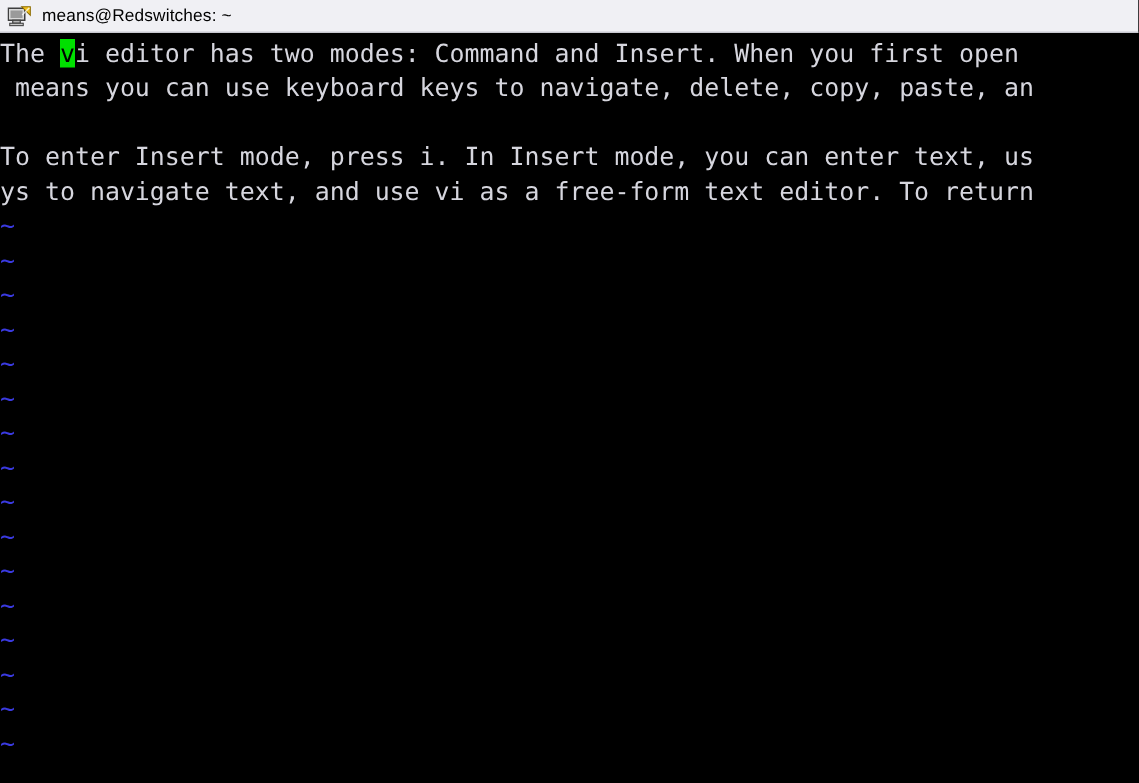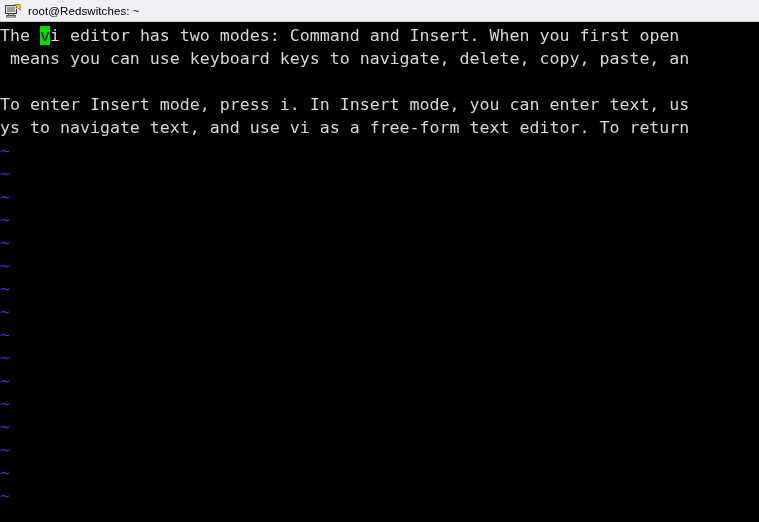--- a/index.html
+++ b/index.html
@@ -98,20 +98,20 @@
 
   <div id="titlebar">
     <svg id="app-icon" viewBox="0 0 16 16">
       <rect x="0.5" y="2.5" width="11" height="8" fill="#d8d8d8" stroke="#3f3f3f" stroke-width="1"></rect>
       <rect x="2" y="4" width="8" height="5" fill="#9a9a9a"></rect>
       <rect x="3.5" y="10.5" width="5" height="2" fill="#b5b5b5" stroke="#3f3f3f" stroke-width="0.8"></rect>
       <rect x="1.5" y="12.5" width="9" height="1.6" fill="#c9c9c9" stroke="#3f3f3f" stroke-width="0.7"></rect>
       <path d="M9.5 1.5 L15.2 1.5 L15.2 7.2 Z" fill="#f2c21c" stroke="#8a6a00" stroke-width="0.7"></path>
       <path d="M9.8 7.0 L14.6 2.2" stroke="#ffffff" stroke-width="1" opacity="0.75"></path>
     </svg>
-    <span id="title-text">root@Redswitches: ~</span>
+    <span id="title-text">means@Redswitches: ~</span>
   </div>
 
   <div id="terminal">
     <div id="screen"><div class="trow"><span>The </span><span class="cursor">v</span><span>i editor has two modes: Command and Insert. When you first open </span></div><div class="trow"><span> means you can use keyboard keys to navigate, delete, copy, paste, an</span></div><div class="trow blank"><span> </span></div><div class="trow"><span>To enter Insert mode, press i. In Insert mode, you can enter text, us</span></div><div class="trow"><span>ys to navigate text, and use vi as a free-form text editor. To return</span></div><div class="trow"><span class="tilde">~</span></div><div class="trow"><span class="tilde">~</span></div><div class="trow"><span class="tilde">~</span></div><div class="trow"><span class="tilde">~</span></div><div class="trow"><span class="tilde">~</span></div><div class="trow"><span class="tilde">~</span></div><div class="trow"><span class="tilde">~</span></div><div class="trow"><span class="tilde">~</span></div><div class="trow"><span class="tilde">~</span></div><div class="trow"><span class="tilde">~</span></div><div class="trow"><span class="tilde">~</span></div><div class="trow"><span class="tilde">~</span></div><div class="trow"><span class="tilde">~</span></div><div class="trow"><span class="tilde">~</span></div><div class="trow"><span class="tilde">~</span></div><div class="trow"><span class="tilde">~</span></div></div>
   </div>
 
 </div>
 
 </body></html>

